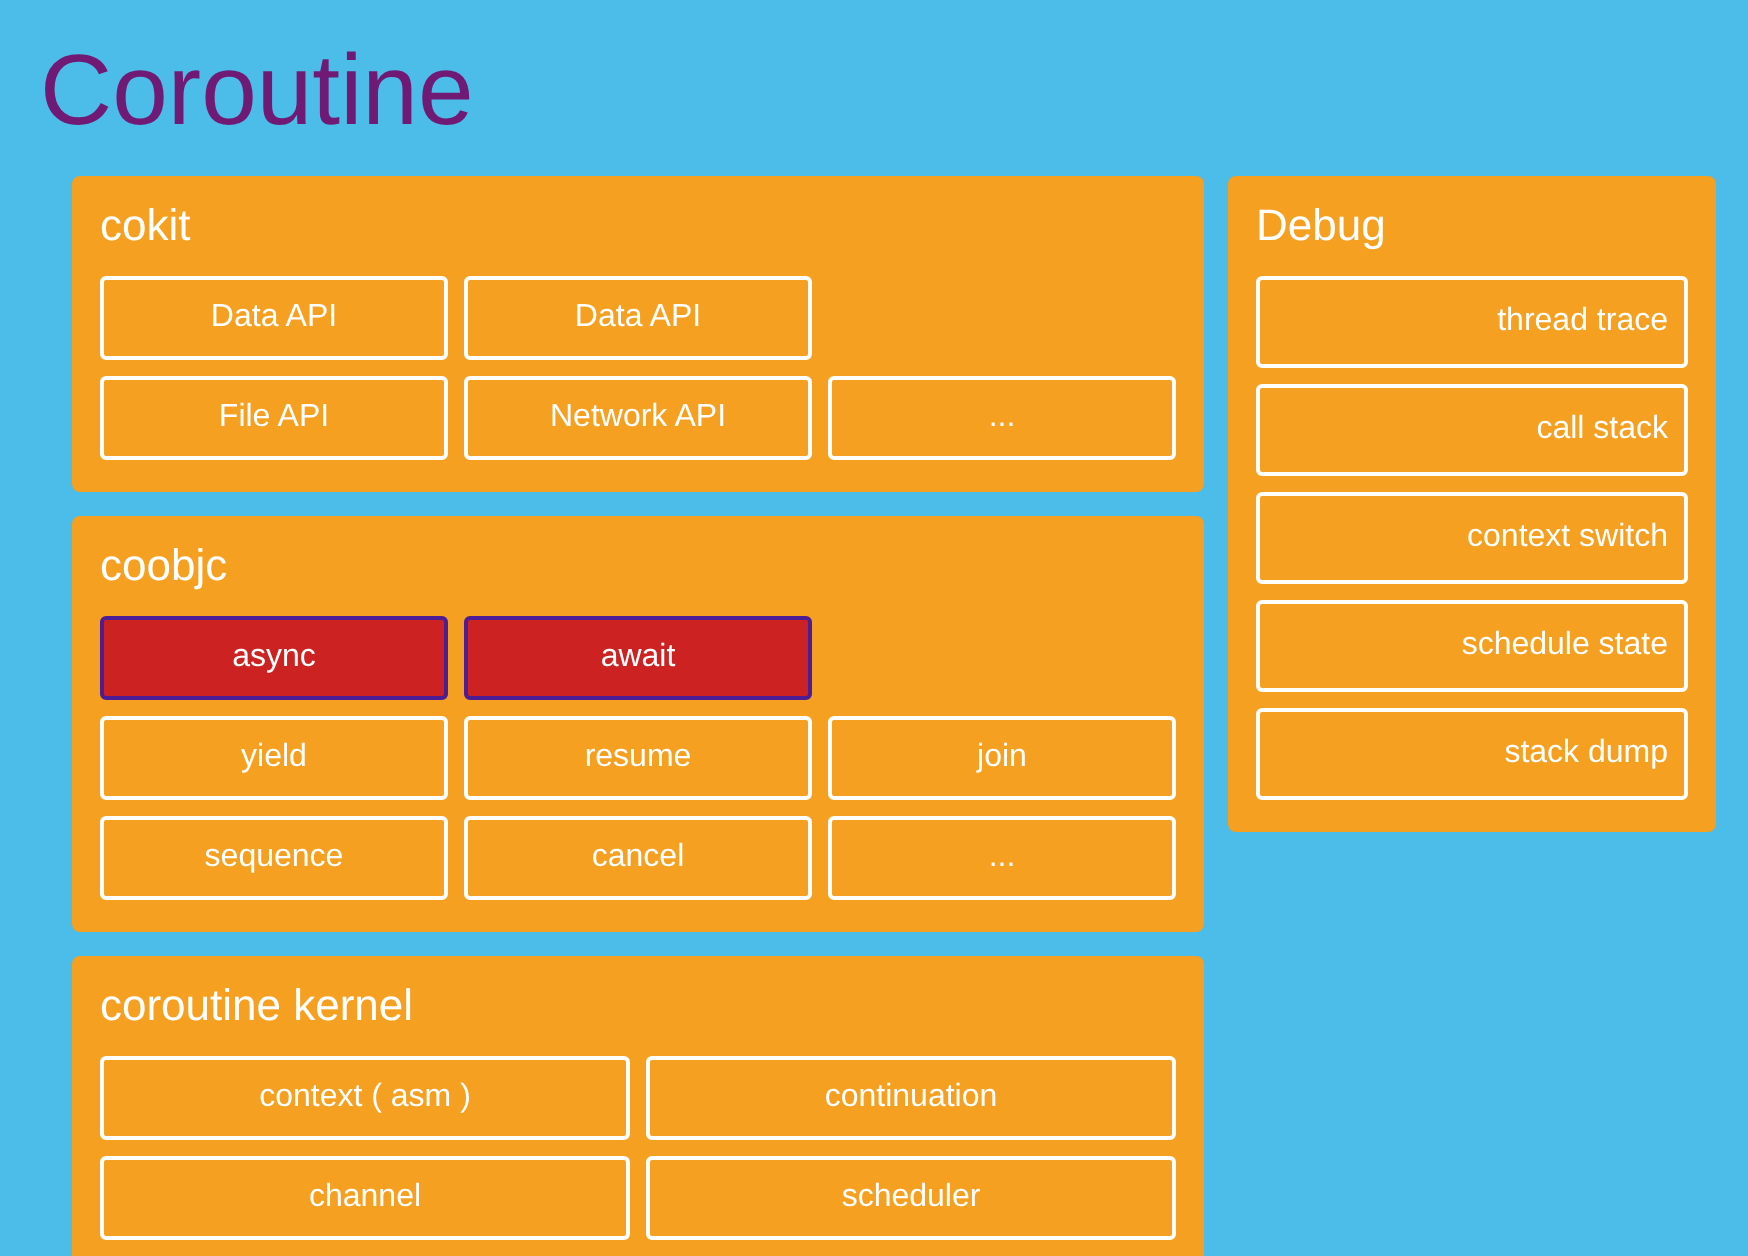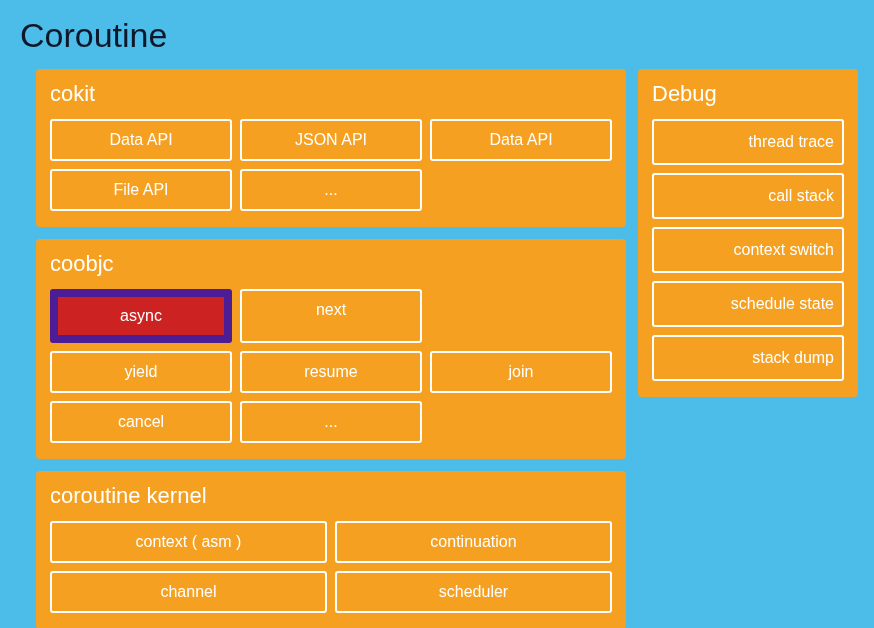--- a/index.html
+++ b/index.html
@@ -4,40 +4,40 @@
   <style>
     * { box-sizing: border-box; margin: 0; padding: 0; }
     body {
       background-color: #4bbde8;
       font-family: 'Segoe UI', Arial, sans-serif;
       width: 874px;
       min-height: 628px;
       padding: 16px;
     }
     h1 {
-      color: #0f172a;
-      font-size: 34px;
+      color: #701a75;
+      font-size: 50px;
       font-weight: 300;
       margin-bottom: 14px;
       padding-left: 4px;
     }
     .main-layout {
       display: flex;
       gap: 12px;
       align-items: flex-start;
     }
     .left-col {
       display: flex;
       flex-direction: column;
       gap: 12px;
       flex: 1;
       margin-left: 20px;
     }
     .right-col {
-      width: 220px;
+      width: 244px;
       display: flex;
       flex-direction: column;
       gap: 0;
     }
     .panel {
       background-color: #f5a020;
       border-radius: 4px;
       padding: 12px 14px 16px 14px;
     }
     .panel-title {
@@ -62,21 +62,21 @@
       color: white;
       font-size: 16px;
       padding: 10px 8px;
       border-radius: 3px;
       text-align: center;
       cursor: pointer;
       white-space: nowrap;
     }
     .btn-red {
       background-color: #cc2222;
-      border: 8px solid #4c1d95;
+      border: 2px solid #4c1d95;
       color: white;
       font-size: 16px;
       padding: 10px 8px;
       border-radius: 3px;
       text-align: center;
       cursor: pointer;
     }
     .debug-panel {
       background-color: #f5a020;
       border-radius: 4px;
@@ -107,41 +107,42 @@
 
 <h1>Coroutine</h1>
 
 <div class="main-layout">
   <div class="left-col">
 
     <div class="panel">
       <div class="panel-title">cokit</div>
       <div class="btn-grid btn-grid-3">
         <div class="btn">Data API</div>
-        <div class="btn">JSON API</div>
         <div class="btn">Data API</div>
       </div>
       <div class="btn-grid btn-grid-3" style="margin-top:8px;">
         <div class="btn">File API</div>
+        <div class="btn">Network API</div>
         <div class="btn">...</div>
       </div>
     </div>
 
     <div class="panel">
       <div class="panel-title">coobjc</div>
       <div class="btn-grid btn-grid-3">
         <div class="btn-red">async</div>
-        <div class="btn">next</div>
+        <div class="btn-red">await</div>
       </div>
       <div class="btn-grid btn-grid-3" style="margin-top:8px;">
         <div class="btn">yield</div>
         <div class="btn">resume</div>
         <div class="btn">join</div>
       </div>
       <div class="btn-grid btn-grid-3" style="margin-top:8px;">
+        <div class="btn">sequence</div>
         <div class="btn">cancel</div>
         <div class="btn">...</div>
       </div>
     </div>
 
     <div class="panel">
       <div class="panel-title">coroutine kernel</div>
       <div class="btn-grid btn-grid-2">
         <div class="btn">context ( asm )</div>
         <div class="btn">continuation</div>

